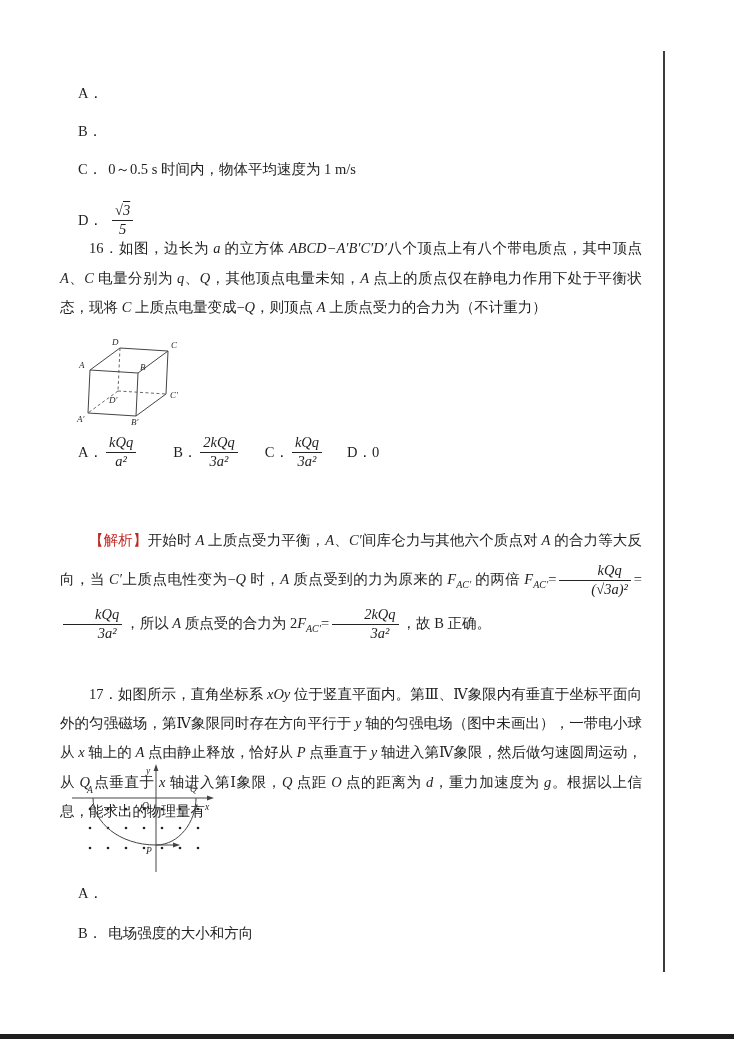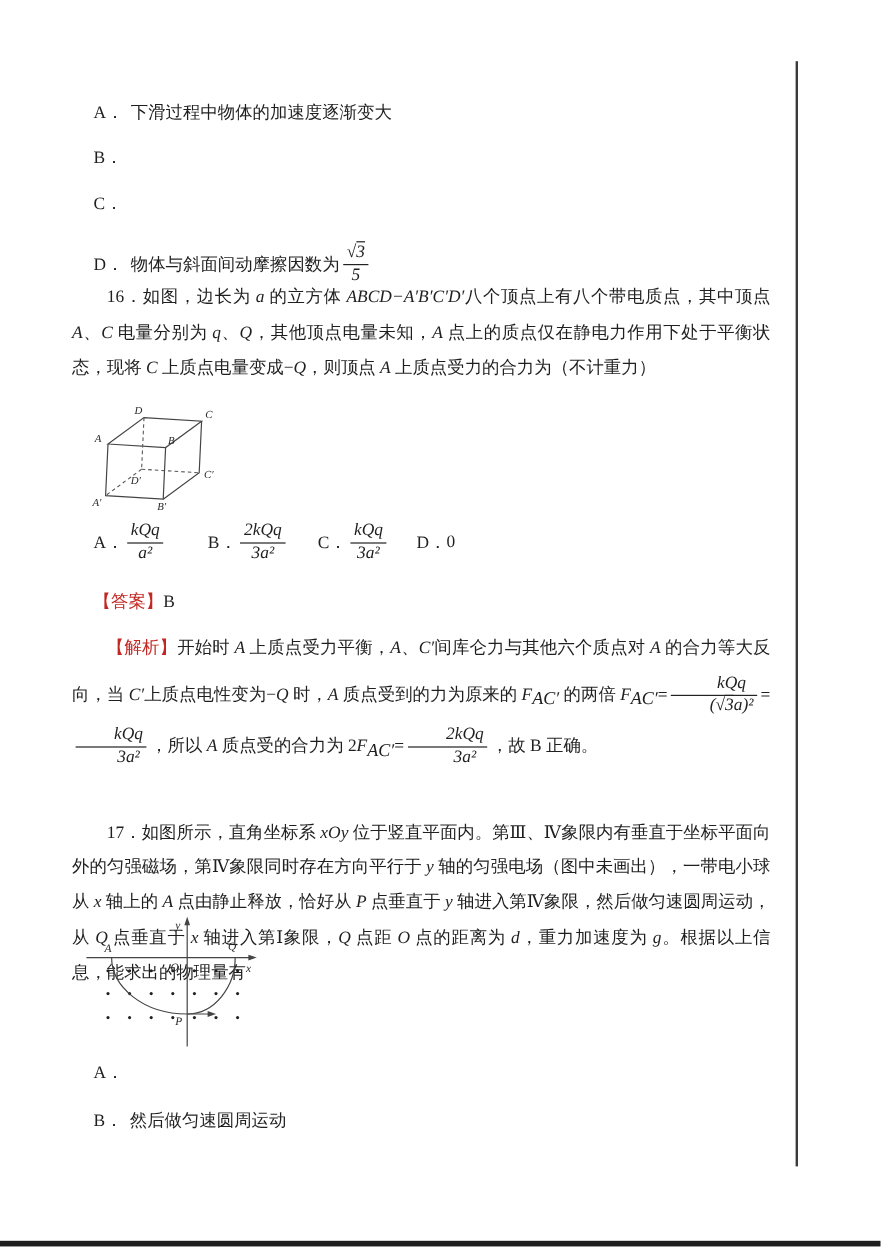--- a/index.html
+++ b/index.html
@@ -13,47 +13,46 @@
   .q17p{line-height:29.2px;}
   .expp{line-height:39px;}
   .var{font-style:italic;}
   .red{color:#c22823;}
   .frac{display:inline-block;vertical-align:middle;text-align:center;line-height:1.1;
         font-style:italic;margin:0 3px;}
   .frac .num{display:block;border-bottom:1px solid #222;padding:0 3px 1px 3px;}
   .frac .den{display:block;padding:1px 3px 0 3px;}
   .rad{text-decoration:overline;}
   .fsub i{font-style:italic;}
-  .fsub sub{font-style:italic;font-size:15px;}
+  .fsub sub{font-style:italic;font-size:10px;}
   .opt16-group{display:flex;align-items:center;}
   .opt16-row{display:flex;align-items:center;}
   .opt16-row .ol{white-space:nowrap;}
   .vrule{position:absolute;left:663px;top:51px;width:2px;height:921px;background:#3b3b3b;}
   .bottom-strip{position:absolute;left:0;bottom:0;width:734px;height:5px;background:#1e1e1e;}
   svg text{font-family:"Liberation Serif","DejaVu Serif",serif;}
   .fig-label{font-style:italic;fill:#2a2a2a;}
 </style>
 </head>
 <body>
 
 <div class="page">
 
   <div class="abs opt" style="top:84px;">
     <span class="opt-label">A．</span>
-    <span>下滑过程中物体的加速度逐渐变大</span>
   </div>
   <div class="abs opt" style="top:122px;">
     <span class="opt-label">B．</span>
   </div>
   <div class="abs opt" style="top:160px;">
     <span class="opt-label">C．</span>
+    <span>0～0.5 s 时间内，物体平均速度为 1 m/s</span>
   </div>
   <div class="abs opt" style="top:197px;height:46px;">
     <span class="opt-label">D．</span>
-    <span>物体与斜面间动摩擦因数为</span>
     <span class="frac">
       <span class="num"><span>√</span><span class="rad">3</span></span>
       <span class="den">5</span>
     </span>
   </div>
 
   <p class="abs para q16p" style="top:234px;">
     <span><span>16．如图，边长为 </span><span class="var">a</span><span> 的立方体 </span><span class="var">ABCD−A′B′C′D′</span><span>八个顶点上有八个带电质点，其中顶点 </span><span class="var">A</span><span>、</span><span class="var">C</span><span> 电量分别为 </span><span class="var">q</span><span>、</span><span class="var">Q</span><span>，其他顶点电量未知，</span><span class="var">A</span><span> 点上的质点仅在静电力作用下处于平衡状态，现将 </span><span class="var">C</span><span> 上质点电量变成−</span><span class="var">Q</span><span>，则顶点 </span><span class="var">A</span><span> 上质点受力的合力为（不计重力）</span></span>
   </p>
 
@@ -101,23 +100,20 @@
         <span class="num">kQq</span>
         <span class="den">3a²</span>
       </span>
     </div>
     <div class="opt16-group" style="margin-left:22px;">
       <span class="ol">D．</span>
       <span>0</span>
     </div>
   </div>
 
-  <div class="abs" style="top:492px;">
-    <span style="margin-left:18px;" class="red">【答案】</span><span>B</span>
-  </div>
 
   <p class="abs para expp" style="top:521px;">
     <span class="red">【解析】</span><span><span>开始时 </span><span class="var">A</span><span> 上质点受力平衡，</span><span class="var">A</span><span>、</span><span class="var">C′</span><span>间库仑力与其他六个质点对 </span><span class="var">A</span><span> 的合力等大反向，当 </span><span class="var">C′</span><span>上质点电性变为−</span><span class="var">Q</span><span> 时，</span><span class="var">A</span><span> 质点受到的力为原来的 </span></span><span class="fsub"><i>F</i><sub>AC′</sub></span><span><span> 的两倍 </span></span><span class="fsub"><i>F</i><sub>AC′</sub></span><span>=</span><span class="frac"><span class="num">kQq</span><span class="den"><span>(√</span><span class="rad">3</span><span>a)²</span></span></span><span>=</span><span class="frac"><span class="num">kQq</span><span class="den">3a²</span></span><span><span>，所以 </span><span class="var">A</span><span> 质点受的合力为 2</span></span><span class="fsub"><i>F</i><sub>AC′</sub></span><span>=</span><span class="frac"><span class="num">2kQq</span><span class="den">3a²</span></span><span><span>，故 B 正确。</span></span>
   </p>
 
   <p class="abs para q17p" style="top:680px;">
     <span><span>17．如图所示，直角坐标系 </span><span class="var">xOy</span><span> 位于竖直平面内。第Ⅲ、Ⅳ象限内有垂直于坐标平面向外的匀强磁场，第Ⅳ象限同时存在方向平行于 </span><span class="var">y</span><span> 轴的匀强电场（图中未画出），一带电小球从 </span><span class="var">x</span><span> 轴上的 </span><span class="var">A</span><span> 点由静止释放，恰好从 </span><span class="var">P</span><span> 点垂直于 </span><span class="var">y</span><span> 轴进入第Ⅳ象限，然后做匀速圆周运动，从 </span><span class="var">Q</span><span> 点垂直于 </span><span class="var">x</span><span> 轴进入第Ⅰ象限，</span><span class="var">Q</span><span> 点距 </span><span class="var">O</span><span> 点的距离为 </span><span class="var">d</span><span>，重力加速度为 </span><span class="var">g</span><span>。根据以上信息，能求出的物理量有</span></span>
   </p>
 
   <svg style="position:absolute;left:66px;top:761px;" width="152" height="118" viewBox="0 0 152 118">
@@ -165,18 +161,18 @@
       <text x="124" y="31">Q</text>
       <text x="80" y="93">P</text>
     </g>
   </svg>
 
   <div class="abs opt" style="top:884px;">
     <span class="opt-label">A．</span>
   </div>
   <div class="abs opt" style="top:924px;">
     <span class="opt-label">B．</span>
-    <span>然后做匀速圆周运动</span>
+    <span>电场强度的大小和方向</span>
   </div>
 
   <div class="vrule"></div>
   <div class="bottom-strip"></div>
 </div>
 
 </body></html>

